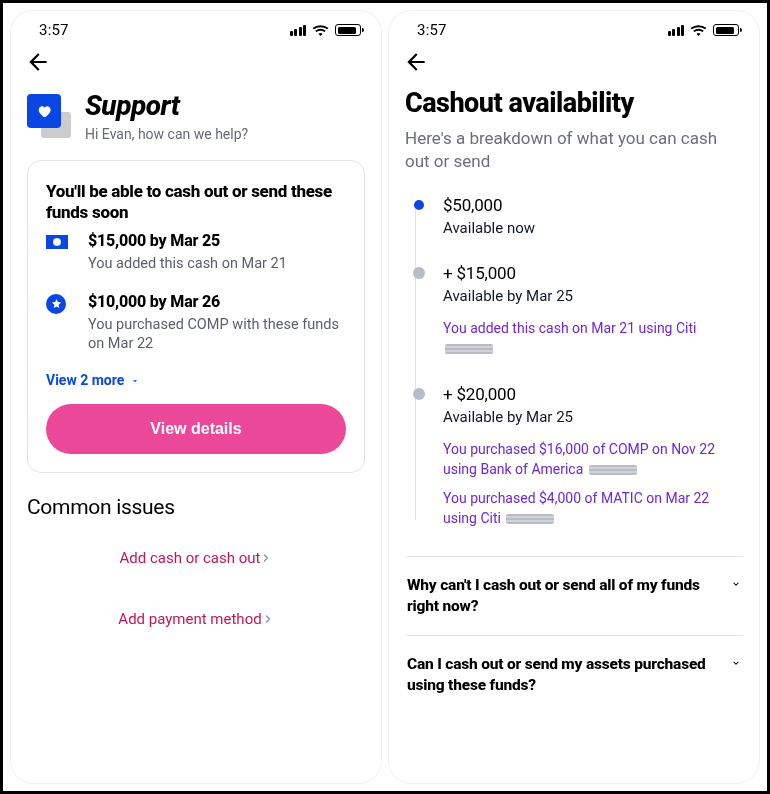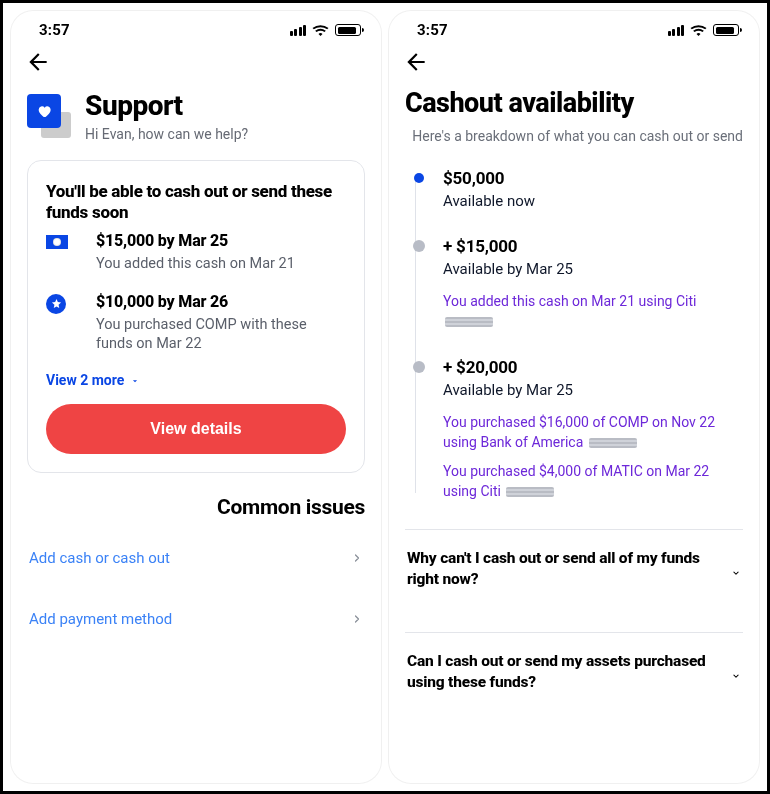--- a/index.html
+++ b/index.html
@@ -29,21 +29,21 @@
     overflow: hidden;
     position: relative;
   }
   
   .status-bar {
     display: flex;
     justify-content: space-between;
     align-items: center;
     padding: 10px 20px 4px 28px;
     font-size: 15px;
-    font-weight: 700;
+    font-weight: 400;
     letter-spacing: 0.2px;
   }
   .status-icons { display:flex; align-items:center; gap:6px; }
   .signal { display:flex; align-items:flex-end; gap:1.5px; }
   .signal span { width:3px; background:#000; display:block; border-radius:1px; }
   .signal span:nth-child(1){height:5px}
   .signal span:nth-child(2){height:7px}
   .signal span:nth-child(3){height:9px}
   .signal span:nth-child(4){height:11px}
   .wifi-icon svg { display:block; }
@@ -59,80 +59,79 @@
   .content { padding: 0 16px; flex:1; overflow:hidden; }
 
   
   .support-header { display:flex; align-items:center; gap:14px; margin: 16px 0 18px 0; }
   .support-logo {
     width:44px; height:44px; position:relative;
   }
   .support-logo .blue { position:absolute; left:0; top:0; width:34px; height:34px; background:#0A46E4; border-radius:4px; display:flex; align-items:center; justify-content:center; }
   .support-logo .blue svg { display:block; }
   .support-logo .grey { position:absolute; right:0; bottom:0; width:30px; height:26px; background:#ccc; border-radius:3px; }
-  .support-title { font-size:28px; font-weight:800; letter-spacing:-0.5px; line-height:1.1; }
+  .support-title { font-size:28px; font-weight:800; letter-spacing:-0.5px; line-height:1.1;font-style:italic; }
   .support-sub { color:#666a74; font-size:14px; margin-top:4px;text-align:center; }
 
   .card {
     border:1px solid #e3e5ea;
     border-radius:14px;
     padding:20px 18px 18px 18px;
     margin-bottom: 22px;
   }
   .card-headline { font-size:17px; font-weight:800; line-height:1.25; letter-spacing:-0.3px; margin-bottom:8px; }
 
-  .fund-row { display:flex; gap:28px; margin-bottom:18px; }
+  .fund-row { display:flex; gap:20px; margin-bottom:18px; }
   .fund-icon { width:22px; flex:0 0 22px; padding-top:2px; }
   .fund-amount { font-size:16px; font-weight:800; letter-spacing:-0.2px; }
   .fund-desc { font-size:14.5px; color:#5a5f6a; margin-top:4px; line-height:1.35; }
 
   .cash-icon { width:22px; height:14px; background:#0A46E4; display:flex; align-items:center; justify-content:center; margin-top:2px; }
   .cash-icon-inner { width:8px; height:8px; border-radius:50%; background:#fff; border:1px solid rgba(0,0,0,0.1); }
 
   .star-icon { width:20px; height:20px; border-radius:50%; background:#0A46E4; display:flex; align-items:center; justify-content:center; }
 
   .view-more { color:#0A46E4; font-size:14px; font-weight:700; display:flex; align-items:center; gap:6px; cursor:pointer; margin-bottom:16px; }
   .chev-down { width:10px; height:10px; display:inline-flex; }
 
   .primary-btn {
-    background:#ef4444; color:#fff; font-weight:700; font-size:16px;
+    background:#ec4899; color:#fff; font-weight:700; font-size:16px;
     border:none; border-radius:999px; width:100%; padding:16px 0; cursor:pointer;
   }
 
-  .section-title { font-size:21px; font-weight:700; letter-spacing:-0.3px; margin-bottom:12px;text-align:right; }
+  .section-title { font-size:21px; font-weight:400; letter-spacing:-0.3px; margin-bottom:12px; }
 
   .issue-row {
-    display:flex; align-items:center; justify-content:space-between;
-    padding:18px 2px; font-size:15px; color:#3b82f6; cursor:pointer;
+    display:flex; align-items:center; justify-content:center;
+    padding:18px 2px; font-size:15px; color:#be185d; cursor:pointer;
     border-bottom:1px solid rgba(0,0,0,0);
   }
   .issue-row + .issue-row { margin-top:6px; }
   .chev-right svg { display:block; }
 
   
   .r-title { font-size:27px; font-weight:800; letter-spacing:-0.5px; margin-top:12px; }
-  .r-sub { color:#6a6f79; font-size:14px; margin-top:8px; line-height:1.35;text-align:right; }
+  .r-sub { color:#6a6f79; font-size:17px; margin-top:8px; line-height:1.35; }
 
   .timeline { position:relative; margin-top:22px; padding-left:4px; }
   .t-line { position:absolute; left:10px; top:14px; bottom:8px; width:1px; background:#dfe2e9; }
   .t-item { position:relative; padding-left:34px; margin-bottom:26px; }
   .t-dot { position:absolute; left:4px; top:4px; width:12px; height:12px; border-radius:50%; background:#b8bcc6; }
   .t-dot.active { background:#0A46E4; width:10px; height:10px; top:5px; left:5px; }
-  .t-amount { font-size:17px; font-weight:700; letter-spacing:-0.2px; }
+  .t-amount { font-size:17px; font-weight:400; letter-spacing:-0.2px; }
   .t-label { font-size:15px; color:#0f172a; margin-top:4px; }
   .t-note { font-size:14px; color:#6d28d9; margin-top:14px; line-height:1.4; }
   .t-note + .t-note { margin-top:10px; }
   .redact { display:inline-block; vertical-align:middle; width:48px; height:10px; background:repeating-linear-gradient(0deg,#b9bcc4 0,#b9bcc4 2px,#cfd2d9 2px,#cfd2d9 4px); border-radius:2px; margin-left:2px; }
 
   .faq {
     border-top:1px solid #e3e5ea;
     padding:18px 2px;
-    display:flex; align-items:center; justify-content:space-between; gap:12px;
+    display:flex; justify-content:space-between; gap:12px;
     cursor:pointer;
-    margin-top:24px;
   }
   .faq-q { font-size:15.5px; font-weight:800; line-height:1.35; letter-spacing:-0.2px; }
   .faq .chev-down svg { display:block; }
   .faq-wrap { margin-top:28px; }
 </style>
 </head>
 <body>
 
 <div class="frame">
 

